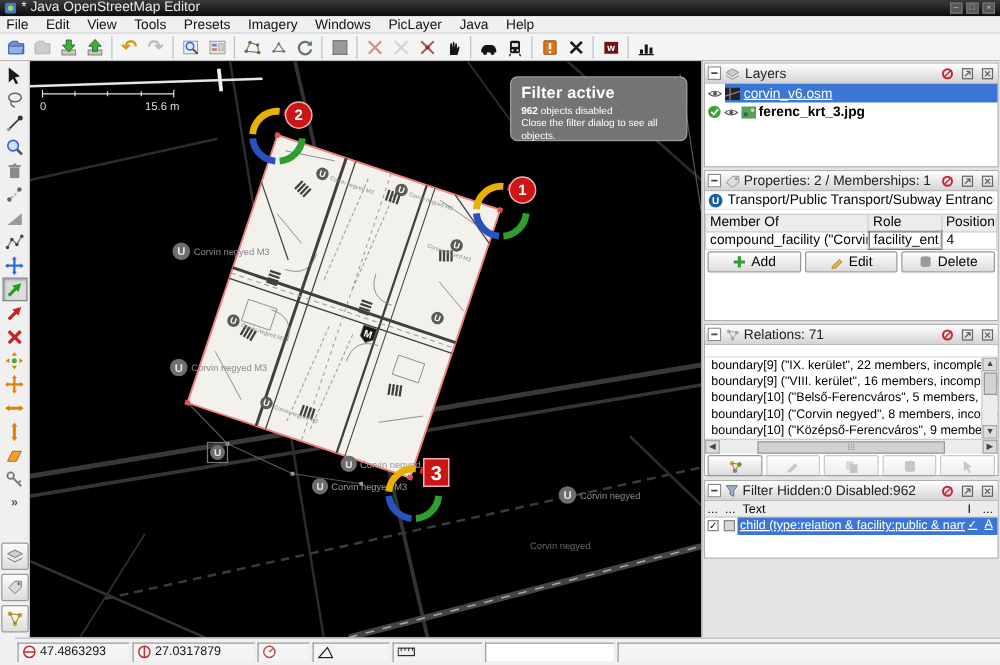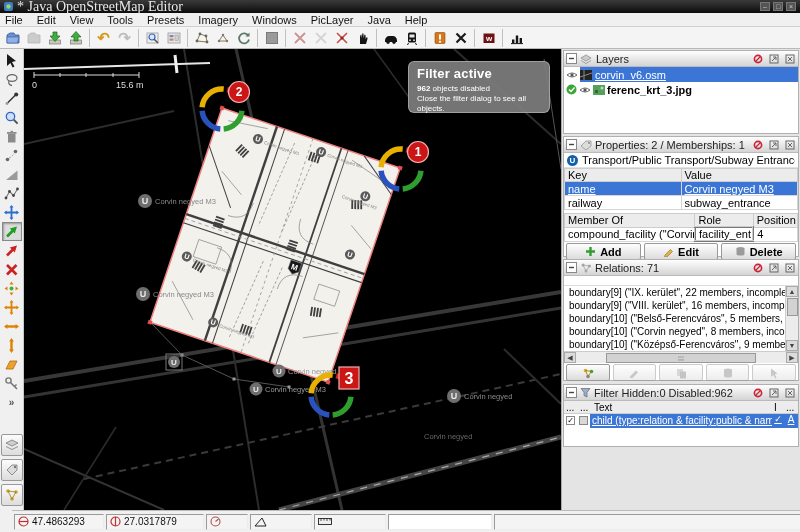--- a/index.html
+++ b/index.html
@@ -2,21 +2,21 @@
 <html><head>
 <meta charset="utf-8">
 <style>
   * { margin:0; padding:0; box-sizing:border-box; }
   html,body { width:800px; height:532px; overflow:hidden; font-family:"Liberation Sans",sans-serif; }
   #app { position:relative; width:800px; height:532px; background:#f0f0f0; }
 
   
   .titlebar { position:absolute; left:0; top:0; width:800px; height:13px;
     background:linear-gradient(#3a3a3a,#0c0c0c); display:flex; align-items:center; padding:0 4px; gap:4px; }
-  .titlebar .ttl { color:#e8e8e8; font-size:14px; line-height:13px; white-space:nowrap;font-family:Liberation Serif, serif; }
+  .titlebar .ttl { color:#e8e8e8; font-size:11px; line-height:13px; white-space:nowrap; }
   .winbtns { margin-left:auto; display:flex; gap:3px; }
   .winbtn { width:10px; height:9px; background:#555; border:1px solid #777; color:#ccc; font-size:7px; line-height:7px; text-align:center; }
 
   
   .menubar { position:absolute; left:0; top:13px; width:800px; height:14px; background:#f0f0f0;
     border-bottom:1px solid #d0d0d0; display:flex; align-items:flex-end; padding-left:5px; gap:14px; }
   .menuitem { font-size:11px; color:#111; cursor:default; }
 
   
   .toolbar { position:absolute; left:0; top:27px; width:800px; height:22px; background:#f4f4f4;
@@ -56,21 +56,21 @@
   .sel-blue { background:#3b76d6; color:#fff;text-decoration:underline; }
 
   table.kv { width:100%; border-collapse:collapse; font-size:11px; table-layout:fixed; }
   table.kv th { background:#ececec; border:1px solid #ccc; font-weight:normal; text-align:left; padding:0 3px; height:13px; }
   table.kv td { border:1px solid #d5d5d5; padding:0 3px; height:14px; white-space:nowrap; overflow:hidden; }
   .presetrow { height:15px; display:flex; align-items:center; gap:4px; padding:0 3px; font-size:11px; border-bottom:1px solid #e2e2e2; }
   .ubadge { width:11px; height:11px; border-radius:50%; background:#1660a8; color:#fff; font-size:8px; font-weight:bold;
     display:flex; align-items:center; justify-content:center; flex:0 0 auto; }
   .btnrow { display:flex; gap:3px; padding:1px 2px; }
   .gbtn { flex:1; height:17px; border:1px solid #999; border-radius:2px; background:linear-gradient(#fefefe,#dcdcdc);
-    font-size:11px; display:flex; align-items:center; justify-content:center; gap:4px;font-weight:bold; }
+    font-size:11px; display:flex; align-items:center; justify-content:center; gap:4px; }
 
   .rstrip { height:10px; border-bottom:1px solid #ddd; background:#fff; }
   .rlist { position:relative; height:65px; overflow:hidden; }
   .rrow { height:13px; display:flex; align-items:center; gap:3px; padding-left:2px; font-size:10px; white-space:nowrap; }
   .vscroll { position:absolute; right:0; top:0; width:13px; height:65px; background:#ececec; border-left:1px solid #ccc;
     display:flex; flex-direction:column; }
   .hscroll { height:12px; background:#ececec; border-top:1px solid #ccc; display:flex; align-items:center; }
   .scbtn { width:12px; height:11px; background:#dcdcdc; border:1px solid #aaa; font-size:7px; line-height:9px; text-align:center; color:#444; }
   .thumbv { width:11px; height:18px; background:#d2d2d2; border:1px solid #999; margin:1px auto; }
   .thumbh { height:10px; flex:1; margin:0 30px; background:#d2d2d2; border:1px solid #999; text-align:center; font-size:7px; color:#777; line-height:9px; }
@@ -701,36 +701,20 @@
             <svg width="10" height="10">
               <rect x="1" y="1" width="8" height="8" fill="none" stroke="#666"></rect>
               <path d="M3,3 L7,7 M7,3 L3,7" stroke="#666"></path>
             </svg>
           </div>
       </div>
       <div class="presetrow">
         <span class="ubadge">U</span>
         <span style="white-space:nowrap; overflow:hidden;">Transport/Public Transport/Subway Entrance ...</span>
       </div>
-      <table class="kv">
-        <tbody>
-            <tr>
-          <th>Key</th>
-          <th>Value</th>
-        </tr>
-        <tr class="sel-blue">
-          <td>name</td>
-          <td>Corvin negyed M3</td>
-        </tr>
-        <tr>
-          <td>railway</td>
-          <td>subway_entrance</td>
-        </tr>
-      </tbody>
-        </table>
       <div style="height:3px"></div>
       <table class="kv">
         <tbody>
             <tr>
           <th style="width:56%">Member Of</th>
           <th style="width:25%">Role</th>
           <th>Position</th>
         </tr>
         <tr>
           <td>compound_facility ("Corvin negyed M3", 14 ...</td>

